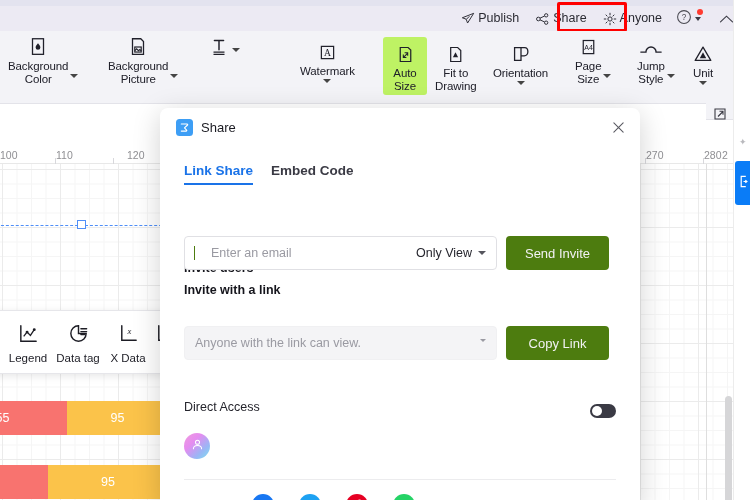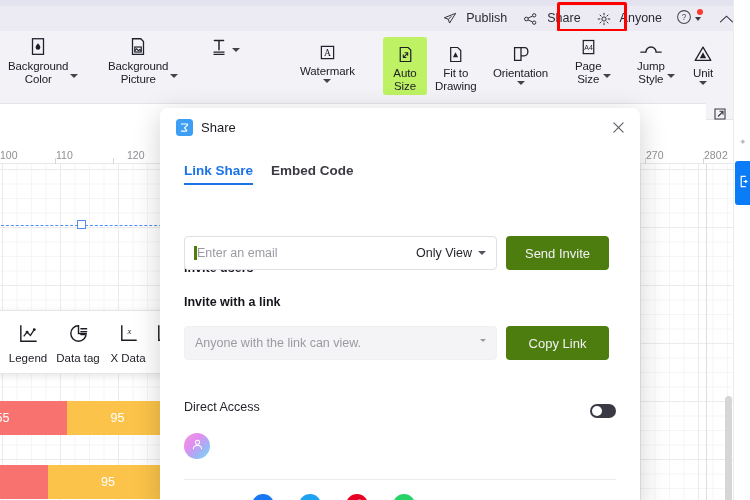--- a/index.html
+++ b/index.html
@@ -20,21 +20,21 @@
   
   .menubar {
     position: absolute; left: 0; top: 6px; width: 750px; height: 25px;
     background: #eceaf3;
   }
   .menu-right {
     position: absolute; right: 6px; top: 0; height: 25px;
     display: flex; align-items: center; gap: 0px;
   }
   .mb-item {
-    display: flex; align-items: center; gap: 9px;
+    display: flex; align-items: center; gap: 3px;
     padding: 2px 8px; height: 22px;
     font-size: 12.5px; color: #2b2b33; white-space: nowrap;
   }
   .mb-item svg { display: block; }
   .mb-label { line-height: 1; }
 
   
   .share-highlight {
     position: absolute; left: 557px; top: 2px;
     width: 70px; height: 30px;
@@ -196,21 +196,21 @@
   .sec-title {
     position: absolute; font-size: 12.5px; font-weight: bold; color: #15151c;
   }
   .row-field { position: absolute; display: flex; align-items: center; gap: 9px; }
   .input-box {
     width: 313px; height: 34px; border: 1px solid #e0e0e4; border-radius: 4px;
     display: flex; align-items: center; padding: 0 10px; background: #fff;
   }
   .input-box.filled { background: #f4f4f6; border-color: #f0f0f2; }
   .input-ph { flex: 1; font-size: 12.5px; color: #9a9aa2; }
-  .input-ph.caret { border-left: 3px solid #4d7c0f; padding-left: 0px; margin-left:-1px;}
+  .input-ph.caret { border-left: 1px solid #4d7c0f; padding-left: 16px; margin-left:-1px;}
   .sel-val { font-size: 12.5px; color: #25252d; display: flex; align-items: center; gap: 6px; }
   .sel-caret {
     width: 0; height: 0;
     border-left: 4px solid transparent; border-right: 4px solid transparent;
     border-top: 4.5px solid #55555d;
   }
   .sel-caret.tiny {
     border-left: 3px solid transparent; border-right: 3px solid transparent;
     border-top: 3.5px solid #9a9aa2; margin-left: 1px;
   }
@@ -567,21 +567,21 @@
       <div class="input-box">
         <span class="input-ph caret" title="Enter an email">Enter an email</span>
         <span class="sel-val">
           <span>Only View</span>
           <span class="sel-caret"></span>
         </span>
       </div>
       <div class="btn-grey">Send Invite</div>
     </div>
 
-    <div class="sec-title" style="left:24px; top:187px;">Invite with a link</div>
+    <div class="sec-title" style="left:24px; top:175px;">Invite with a link</div>
     <div class="toggle">
       <span class="knob"></span>
     </div>
     <div class="row-field" style="left:24px; top:218px;">
       <div class="input-box filled">
         <span class="input-ph">Anyone with the link can view.</span>
         <span class="sel-caret tiny" style="align-self:flex-start;margin-top:12px;margin-left:-330px;"></span>
       </div>
       <div class="btn-grey">Copy Link</div>
     </div>

